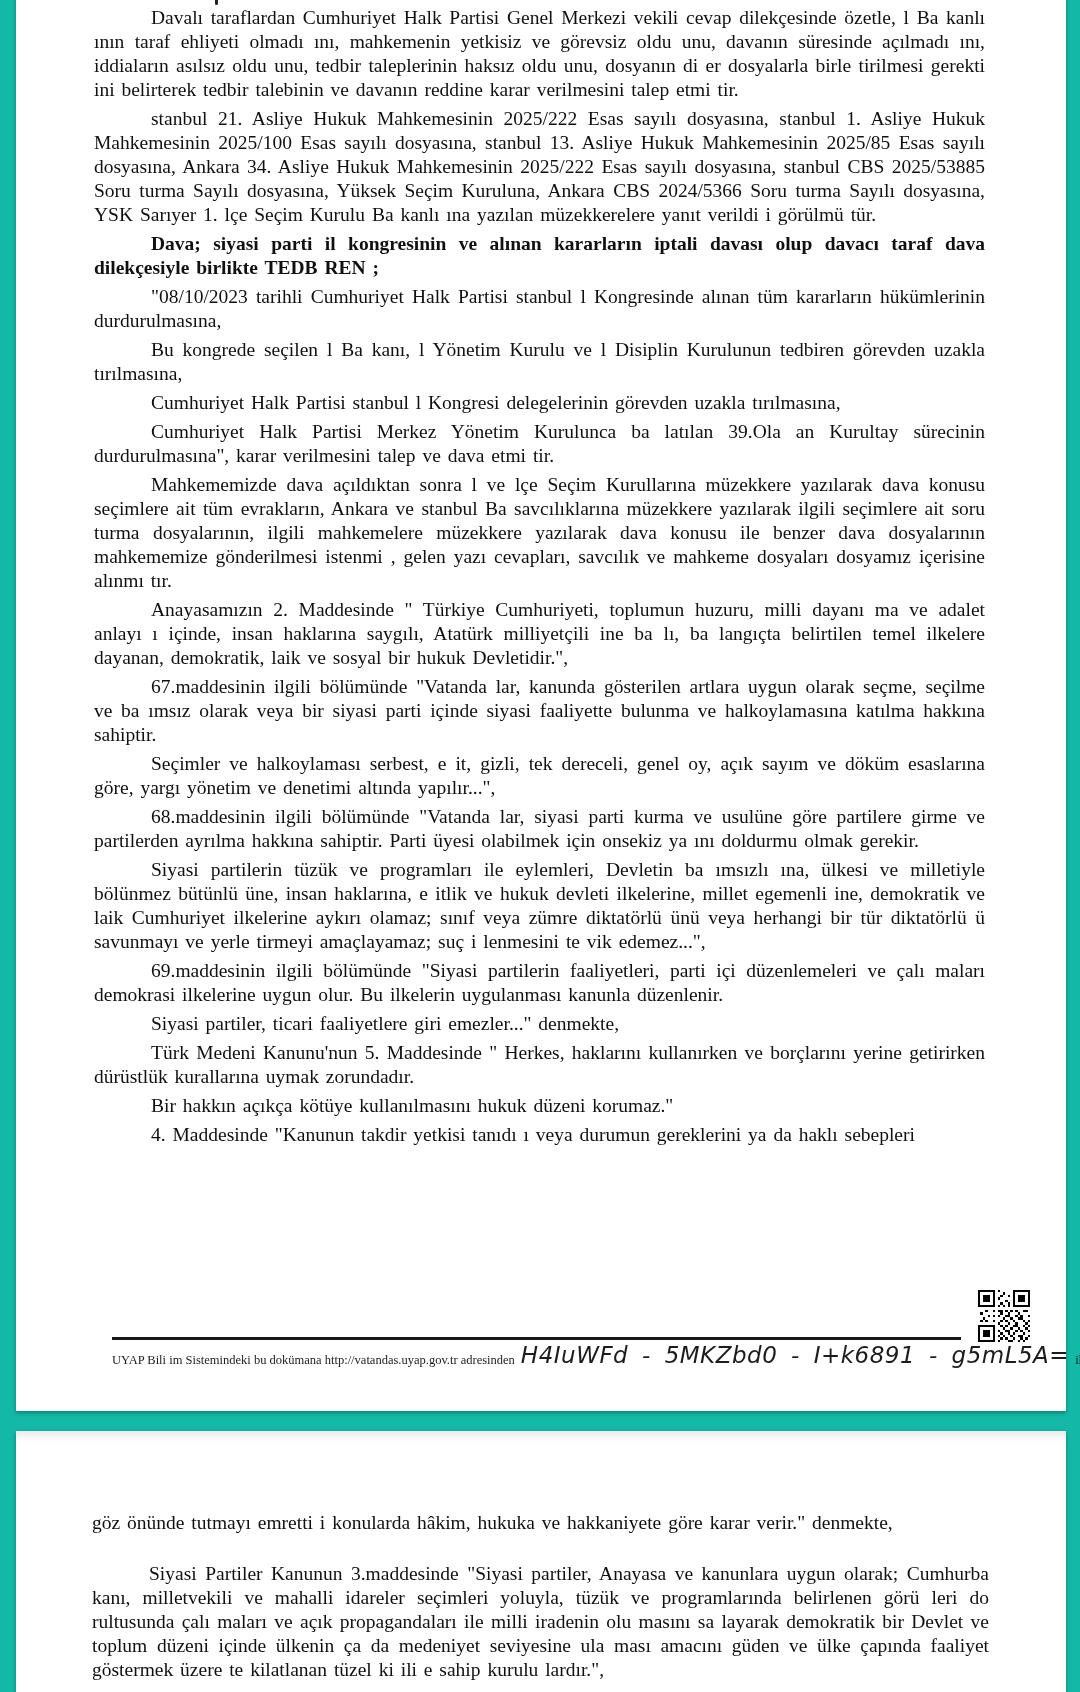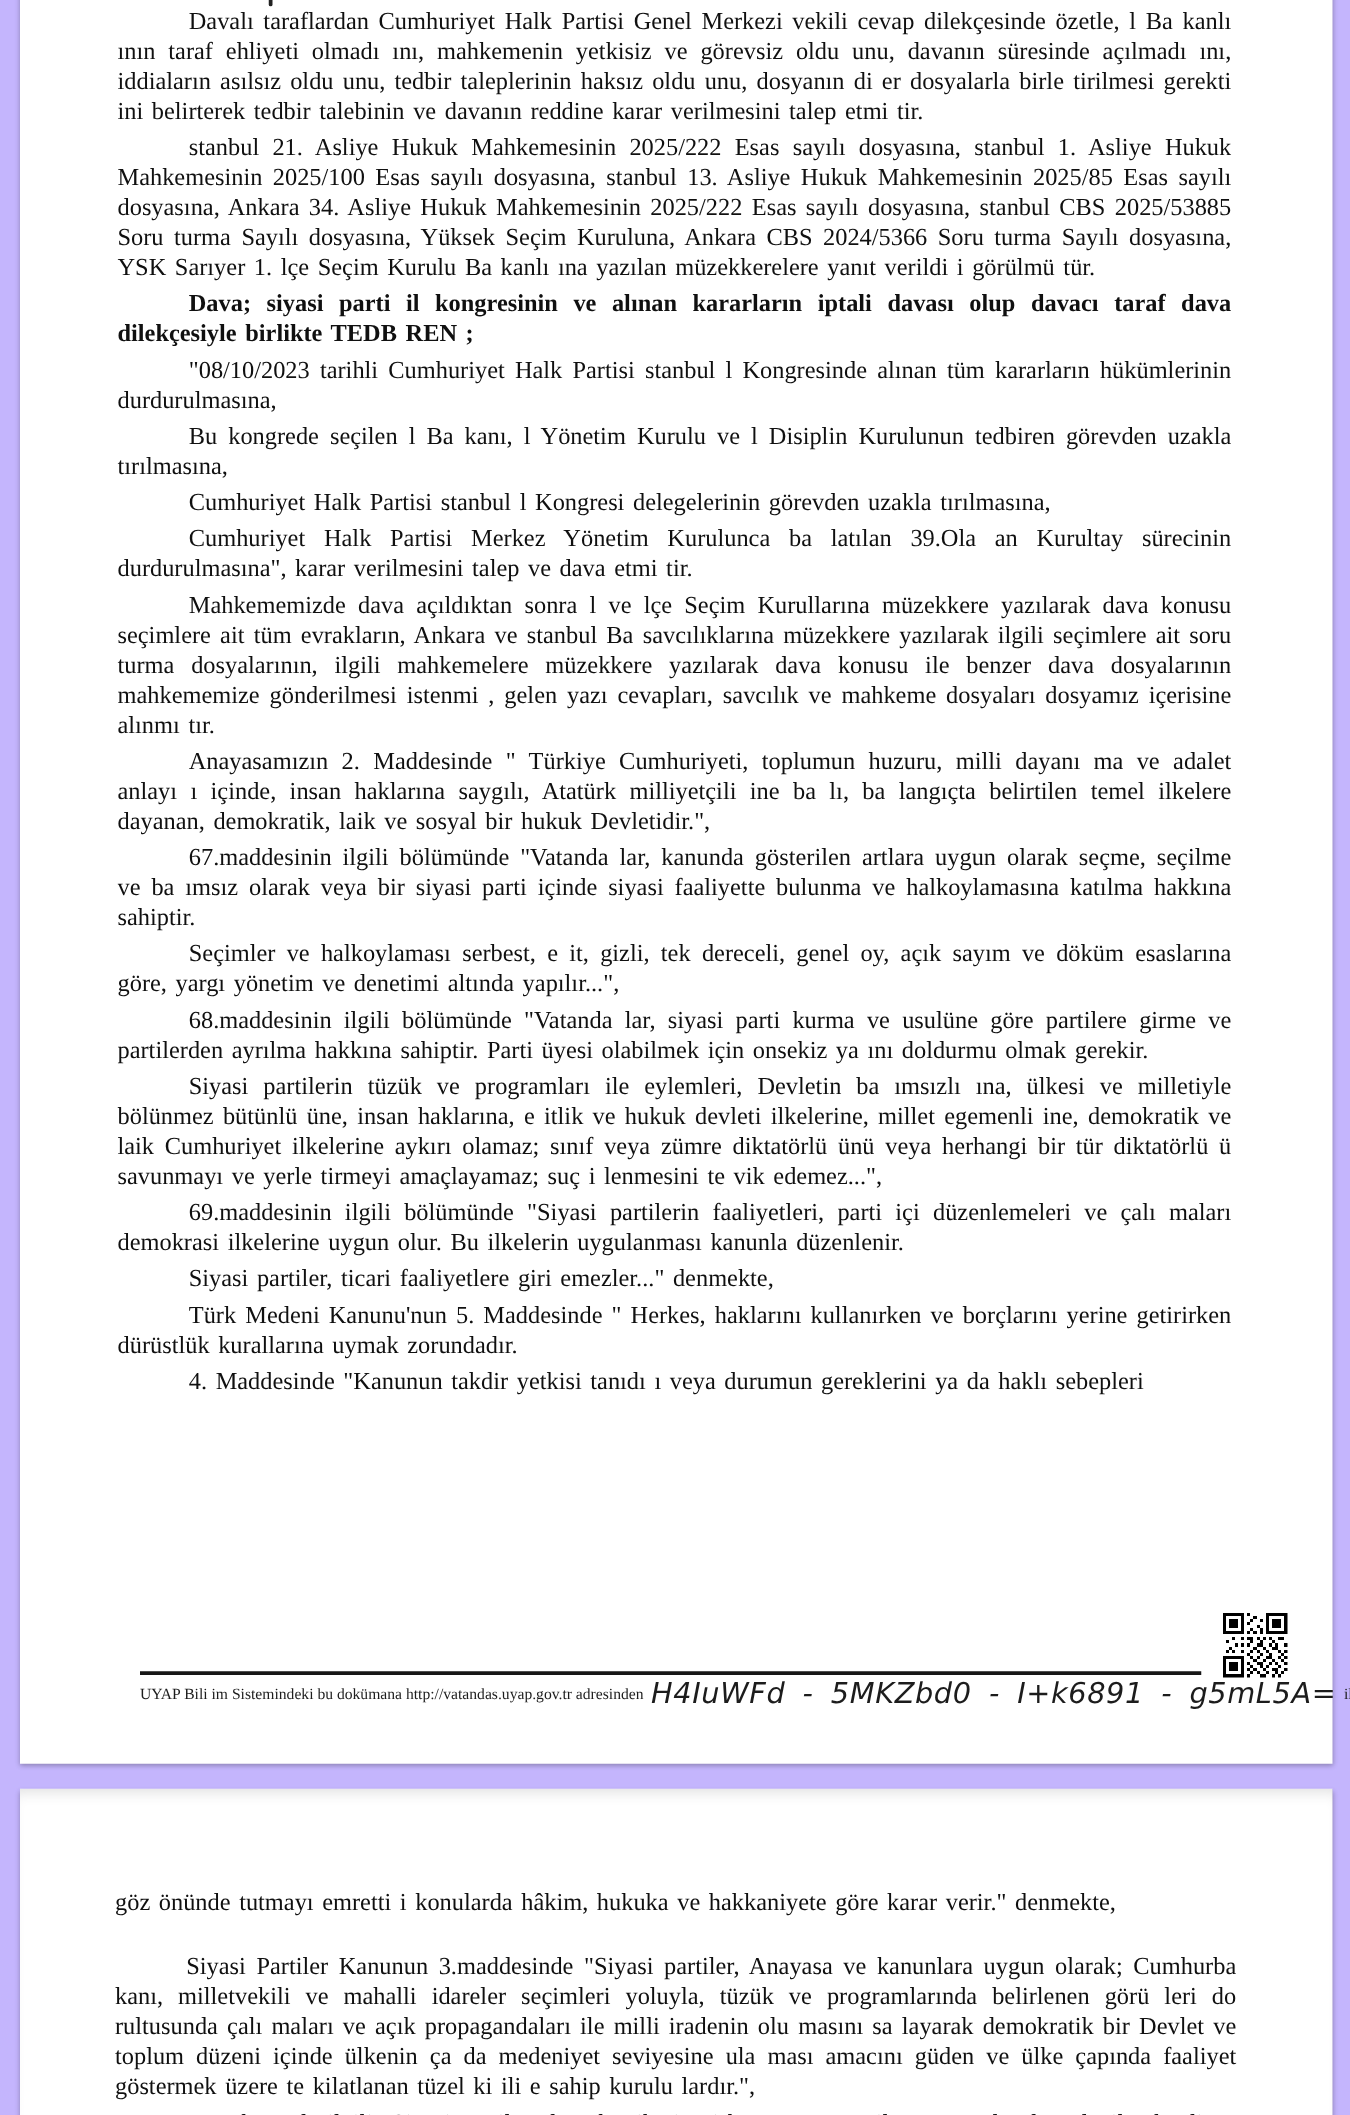--- a/index.html
+++ b/index.html
@@ -1,18 +1,18 @@
 <!DOCTYPE html>
 <html><head>
 <meta charset="utf-8">
 <style>
   html,body { margin:0; padding:0; background:#e9e8e6; }
   .canvas {
     position:relative; width:1080px; height:1692px;
-    background:#c4b5fd; overflow:hidden;
+    background:#14b8a6; overflow:hidden;
     font-family:"Liberation Serif", serif;
   }
   .page {
     position:absolute; left:16px; width:1050px; background:#ffffff;
   }
   .page-1 {
     top:-30px; height:1441px;
     box-shadow:0 2px 4px rgba(0,0,0,0.30);
   }
   .page-2 {
@@ -34,21 +34,21 @@
   }
   p.bold { font-weight:bold; }
   p.no-indent { text-indent:0; margin-bottom:27px; }
   p.continued { margin-bottom:6px; }
   .footer-rule {
     position:absolute; left:96px; top:1367px; width:849px; height:3px;
     background:#161616;
   }
   .footer-line {
     position:absolute; left:96px; top:1372px; width:860px;
-    display:flex; align-items:center; white-space:nowrap;
+    display:flex; align-items:flex-end; white-space:nowrap;
   }
   .footer-small { font-size:12.5px; color:#1c1c1c; font-family:"Liberation Serif", serif; }
   .footer-code {
     font-size:23px; font-style:italic; color:#1c1c1c;
     font-family:"DejaVu Sans", sans-serif;
     margin:0 6px; word-spacing:6px; letter-spacing:0.5px;
   }
   .qr {
     position:absolute; left:962px; top:1320px; width:52px; height:52px;
     background:#ffffff;
@@ -76,20 +76,21 @@
       <p class="body-par">Cumhuriyet Halk Partisi Merkez Yönetim Kurulunca ba latılan 39.Ola an Kurultay sürecinin durdurulmasına", karar verilmesini talep ve dava etmi tir.</p>
       <p class="body-par">Mahkememizde dava açıldıktan sonra  l ve  lçe Seçim Kurullarına müzekkere yazılarak dava konusu seçimlere ait tüm evrakların, Ankara ve  stanbul Ba savcılıklarına müzekkere yazılarak ilgili seçimlere ait soru turma dosyalarının, ilgili mahkemelere müzekkere yazılarak dava konusu ile benzer dava dosyalarının mahkememize gönderilmesi istenmi , gelen yazı cevapları, savcılık ve mahkeme dosyaları dosyamız içerisine alınmı tır.</p>
       <p class="body-par">Anayasamızın 2. Maddesinde " Türkiye Cumhuriyeti, toplumun huzuru, milli dayanı ma ve adalet anlayı ı içinde, insan haklarına saygılı, Atatürk milliyetçili ine ba lı, ba langıçta belirtilen temel ilkelere dayanan, demokratik, laik ve sosyal bir hukuk Devletidir.",</p>
       <p class="body-par">67.maddesinin ilgili bölümünde "Vatanda lar, kanunda gösterilen  artlara uygun olarak seçme, seçilme ve ba ımsız olarak veya bir siyasi parti içinde siyasi faaliyette bulunma ve halkoylamasına katılma hakkına sahiptir.</p>
       <p class="body-par">Seçimler ve halkoylaması serbest, e it, gizli, tek dereceli, genel oy, açık sayım ve döküm esaslarına göre, yargı yönetim ve denetimi altında yapılır...",</p>
       <p class="body-par">68.maddesinin ilgili bölümünde "Vatanda lar, siyasi parti kurma ve usulüne göre partilere girme ve partilerden ayrılma hakkına sahiptir. Parti üyesi olabilmek için onsekiz ya ını doldurmu  olmak gerekir.</p>
       <p class="body-par">Siyasi partilerin tüzük ve programları ile eylemleri, Devletin ba ımsızlı ına, ülkesi ve milletiyle bölünmez bütünlü üne, insan haklarına, e itlik ve hukuk devleti ilkelerine, millet egemenli ine, demokratik ve laik Cumhuriyet ilkelerine aykırı olamaz; sınıf veya zümre diktatörlü ünü veya herhangi bir tür diktatörlü ü savunmayı ve yerle tirmeyi amaçlayamaz; suç i lenmesini te vik edemez...",</p>
       <p class="body-par">69.maddesinin ilgili bölümünde "Siyasi partilerin faaliyetleri, parti içi düzenlemeleri ve çalı maları demokrasi ilkelerine uygun olur. Bu ilkelerin uygulanması kanunla düzenlenir.</p>
       <p class="body-par">Siyasi partiler, ticari faaliyetlere giri emezler..." denmekte,</p>
       <p class="body-par">Türk Medeni Kanunu'nun 5. Maddesinde " Herkes, haklarını kullanırken ve borçlarını yerine getirirken dürüstlük kurallarına uymak zorundadır.</p>
+      <p class="body-par">Bir hakkın açıkça kötüye kullanılmasını hukuk düzeni korumaz."</p>
       <p class="body-par">4. Maddesinde "Kanunun takdir yetkisi tanıdı ı veya durumun gereklerini ya da haklı sebepleri</p>
     </div>
 
     <div class="footer-rule"></div>
 
     <div class="footer-line">
       <span class="footer-small">UYAP Bili im Sistemindeki bu dokümana http://vatandas.uyap.gov.tr adresinden</span>
       <span class="footer-code">H4IuWFd - 5MKZbd0 - I+k6891 - g5mL5A=</span>
       <span class="footer-small">ile eri ebilirsin</span>
     </div>

